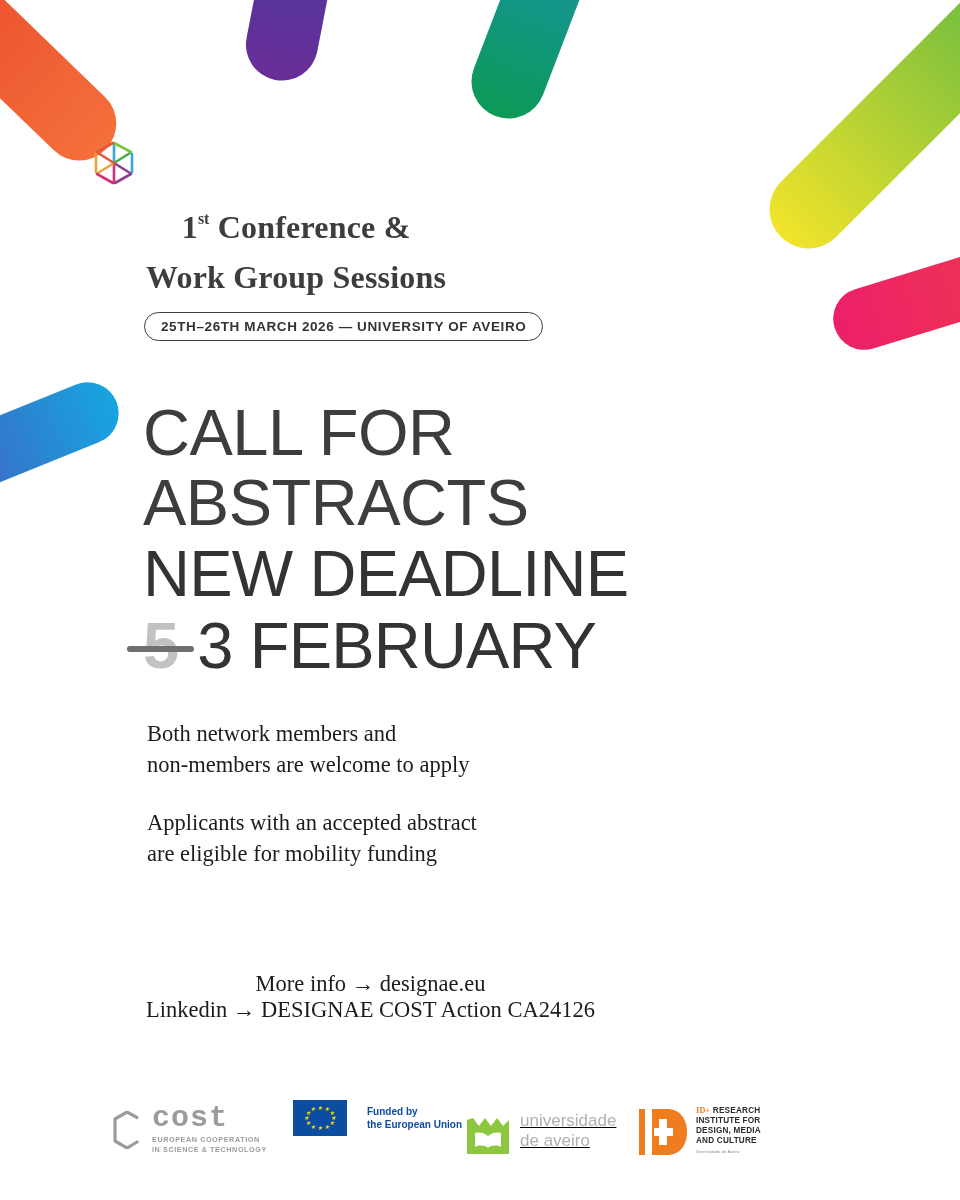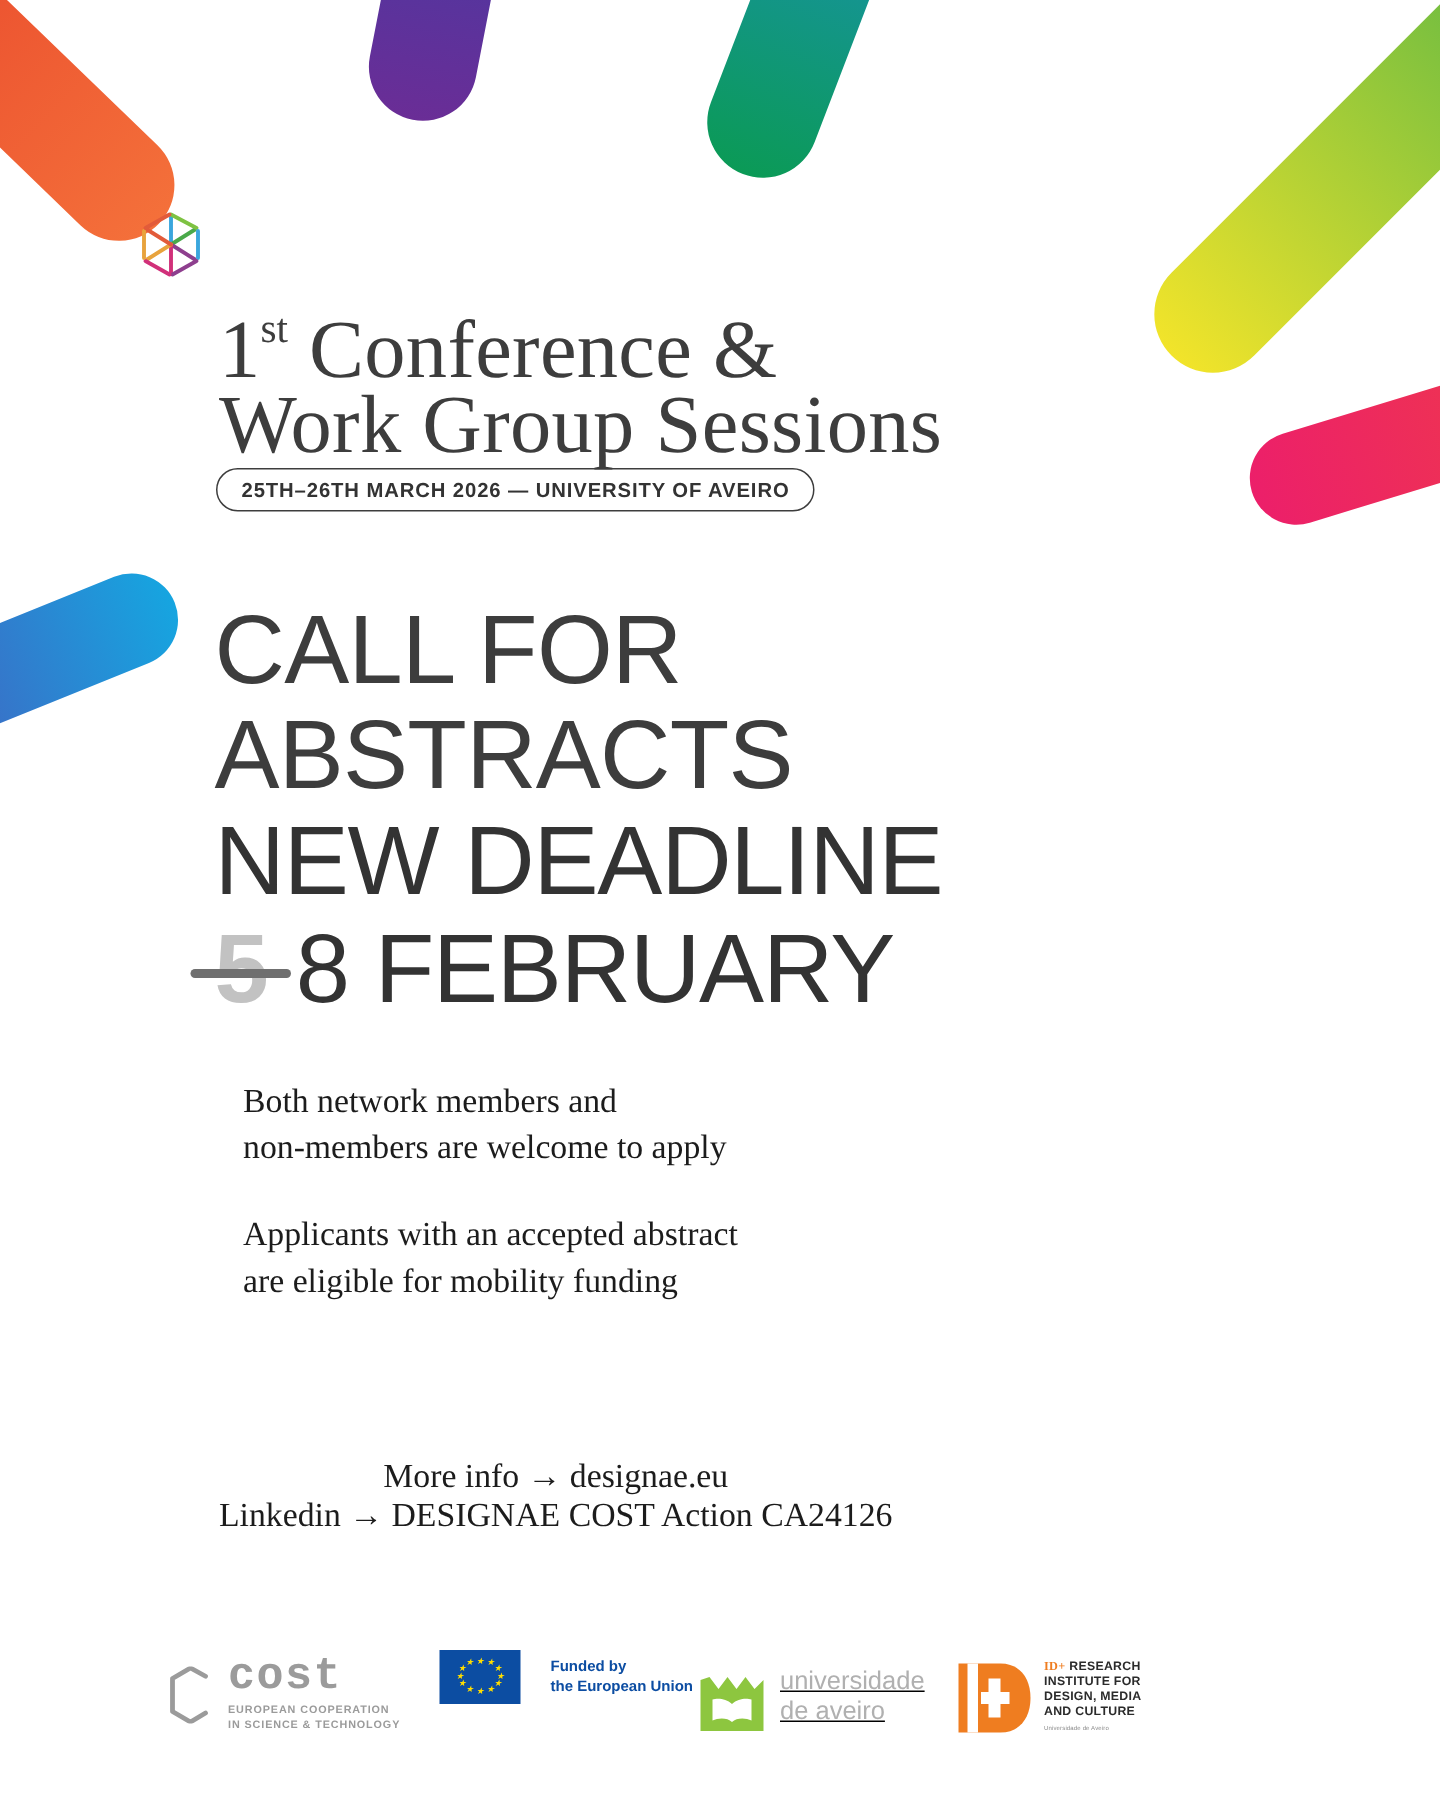--- a/index.html
+++ b/index.html
@@ -83,25 +83,26 @@
     color: #4a4a4a;
     font-weight: 300;
     white-space: nowrap;
   }
 
   .conf-title {
     position: absolute;
     left: 146px;
     top: 194px;
     font-family: "Liberation Serif", serif;
-    font-size: 55px;
+    font-size: 32px;
     line-height: 50px;
     color: #3d3d3d;
-    font-weight: 400;
+    font-weight: 700;
     letter-spacing: 0.2px;
+    text-align: center;
   }
   .conf-title sup {
     font-size: 0.5em;
     vertical-align: 0.85em;
     letter-spacing: 0;
   }
 
   .date-badge {
     position: absolute;
     left: 144px;
@@ -160,21 +161,21 @@
 
   
   .body-block {
     position: absolute;
     left: 146px;
     top: 718px;
     font-family: "Liberation Serif", serif;
     color: #1c1c1c;
   }
   .body-block p {
-    margin: 0 0 27px 16px;
+    margin: 0 0 27px 1px;
     font-size: 22.5px;
     line-height: 31px;
   }
   .links-block {
     position: absolute;
     left: 146px;
     top: 971px;
     font-family: "Liberation Serif", serif;
     color: #1c1c1c;
     font-size: 22.5px;
@@ -312,21 +313,21 @@
 
     <div class="headline">
       <div class="hl-thin">CALL FOR</div>
       <div class="hl-thin">ABSTRACTS</div>
       <div class="hl-bold">NEW DEADLINE</div>
       <div class="hl-deadline-row">
         <span class="old-date">
           <span>5</span>
           <span class="strike"></span>
         </span>
-        <span class="hl-bold">8 FEBRUARY</span>
+        <span class="hl-bold">3 FEBRUARY</span>
       </div>
     </div>
 
     <div class="body-block">
       <p>Both network members and<br>non-members are welcome to apply</p>
       <p>Applicants with an accepted abstract<br>are eligible for mobility funding</p>
     </div>
 
     <div class="links-block">
       <div>More info → designae.eu</div>

